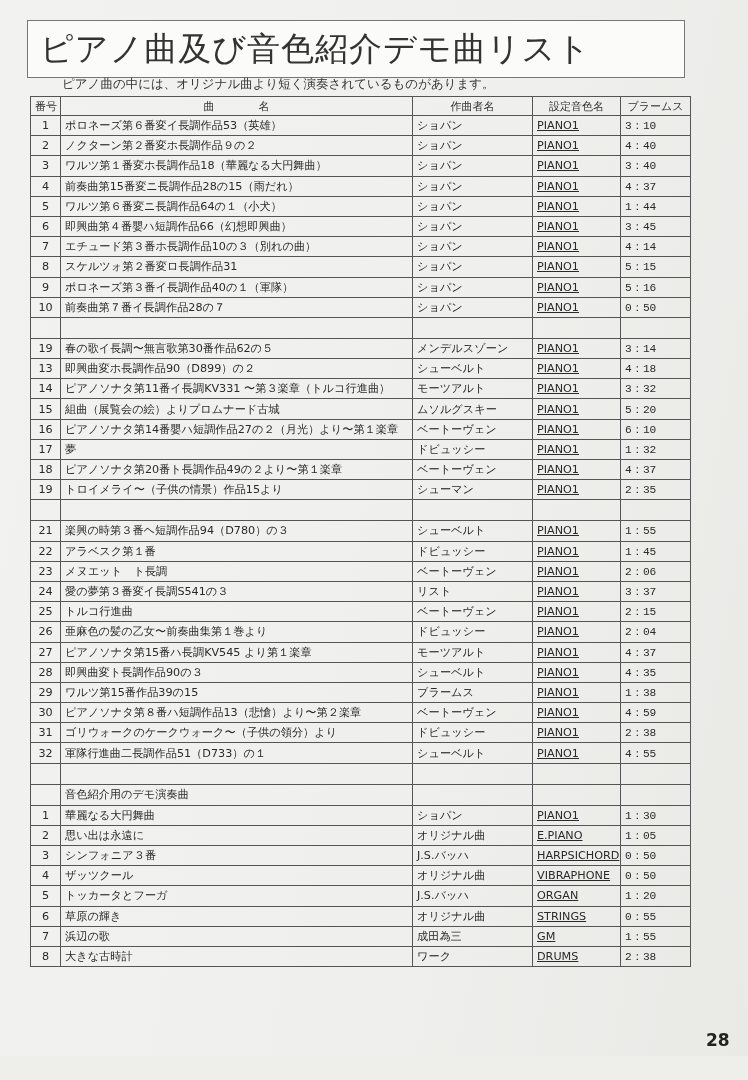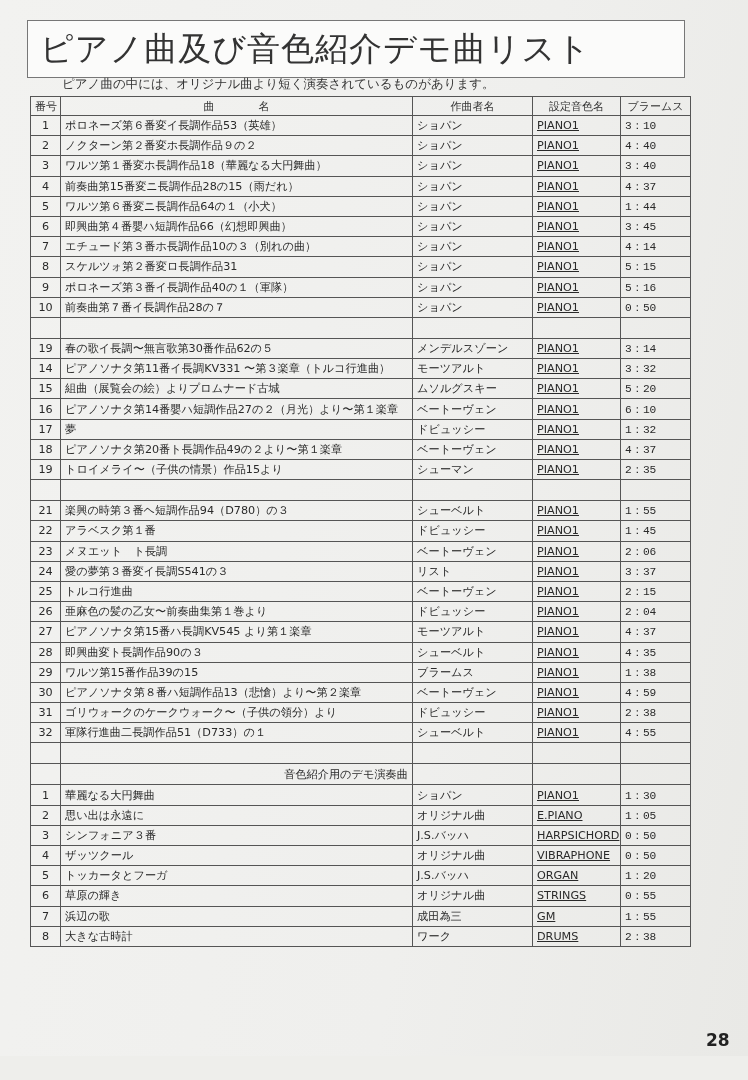--- a/index.html
+++ b/index.html
@@ -35,21 +35,21 @@
   }
   table.list th { height:18px; font-size:11px; color:#333; }
   col.c-no { width:30px; }
   col.c-title { width:352px; }
   col.c-comp { width:120px; }
   col.c-tone { width:88px; }
   col.c-time { width:70px; }
   td.no { text-align:center; }
   td.time { text-align:left;font-family:Liberation Mono, monospace; }
   td.tone { padding-left:18px;text-decoration:underline; }
-  tr.gap td { height:20px;text-align:right; }
+  tr.gap td { height:20px; }
   .page-num {
     position:absolute; left:706px; top:1030px; font-size:17px; font-weight:bold; color:#222;
   }
 </style>
 </head>
 <body>
 
 <div class="page">
   <div class="title-box">
     <div class="title-text">ピアノ曲及び音色紹介デモ曲リスト</div>
@@ -152,20 +152,27 @@
           <td></td>
         </tr>
         <tr>
           <td class="no">19</td>
           <td class="title">春の歌イ長調〜無言歌第30番作品62の５</td>
           <td class="comp">メンデルスゾーン</td>
           <td class="tone">PIANO1</td>
           <td class="time">3：14</td>
         </tr>
         <tr>
+          <td class="no">13</td>
+          <td class="title">即興曲変ホ長調作品90（D899）の２</td>
+          <td class="comp">シューベルト</td>
+          <td class="tone">PIANO1</td>
+          <td class="time">4：18</td>
+        </tr>
+        <tr>
           <td class="no">14</td>
           <td class="title">ピアノソナタ第11番イ長調KV331 〜第３楽章（トルコ行進曲）</td>
           <td class="comp">モーツアルト</td>
           <td class="tone">PIANO1</td>
           <td class="time">3：32</td>
         </tr>
         <tr>
           <td class="no">15</td>
           <td class="title">組曲（展覧会の絵）よりプロムナード古城</td>
           <td class="comp">ムソルグスキー</td>

